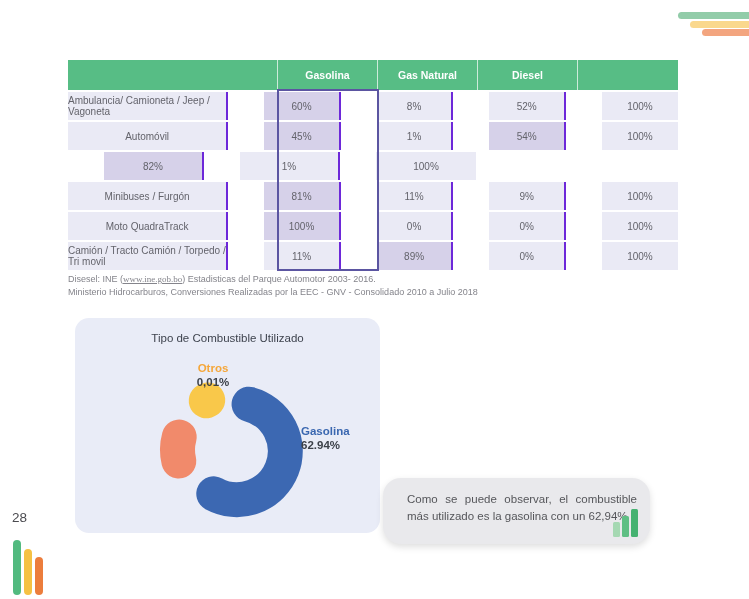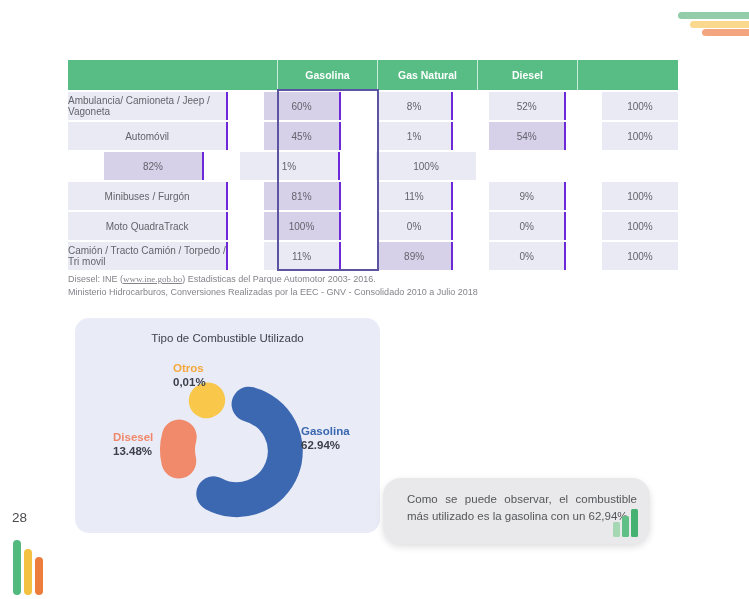--- a/index.html
+++ b/index.html
@@ -38,21 +38,21 @@
 
   .source { position:absolute; left:68px; top:273px; font-size:9px; color:#84848B; line-height:12.5px; }
   .source .lnk { text-decoration:underline;font-family:Liberation Serif, serif; }
 
   
   .chart-panel { position:absolute; left:63px; top:318px; width:305px; height:215px;
       background:#E9ECF7; border-radius:14px;margin-left:12px; }
   .chart-title { position:absolute; left:0; top:14px; width:100%; text-align:center;
       font-size:11.5px; font-weight:500; color:#3E434E; }
   .donut-svg { position:absolute; left:0; top:0; }
-  .slice-label { position:absolute; text-align:left; line-height:14px; }
+  .slice-label { position:absolute; text-align:center; line-height:14px; }
   .slice-label .nm { font-size:11.5px; font-weight:bold; }
   .slice-label .vl { font-size:11.5px; font-weight:600; color:#3C4149; }
   .lbl-gasolina { left:226px; top:106px; width:90px; text-align:left; }
   .lbl-gasolina .nm { color:#3A67B0; }
   .lbl-disesel { left:38px; top:112px; width:80px; }
   .lbl-disesel .nm { color:#F0876A; }
   .lbl-otros { left:98px; top:43px; width:80px; }
   .lbl-otros .nm { color:#F5A73B; }
 
   
@@ -137,24 +137,20 @@
     <div class="chart-title">Tipo de Combustible Utilizado</div>
     <svg class="donut-svg" width="305" height="215" viewBox="0 0 305 215">
         <path d="M 171.29 85.08 A 48.5 48.5 0 1 1 135.99 174.69" fill="none" stroke="#3C68B2" stroke-width="35" stroke-linecap="round" transform="translate(2.78 1.12)"></path>
         <path d="M 111.81 143.18 A 48.5 48.5 0 0 1 112.22 119.18" fill="none" stroke="#F18A6B" stroke-width="35" stroke-linecap="round" transform="translate(-8.00 -0.14)"></path>
         <path d="M 135.12 89.79 A 48.5 48.5 0 0 1 136.61 88.98" fill="none" stroke="#F9C84A" stroke-width="35" stroke-linecap="round" transform="translate(-3.88 -7.00)"></path>
       </svg>
     <div class="slice-label lbl-gasolina">
       <div class="nm">Gasolina</div>
       <div class="vl">62.94%</div>
     </div>
-    <div class="slice-label lbl-disesel">
-      <div class="nm">Disesel</div>
-      <div class="vl">13.48%</div>
-    </div>
     <div class="slice-label lbl-otros">
       <div class="nm">Otros</div>
       <div class="vl">0,01%</div>
     </div>
   </div>
 
   <div class="callout">
     <div class="callout-text">Como se puede observar, el combustible más utilizado es la gasolina con un 62,94%</div>
     <div class="callout-bars">
       <div class="cb cb1"></div>

